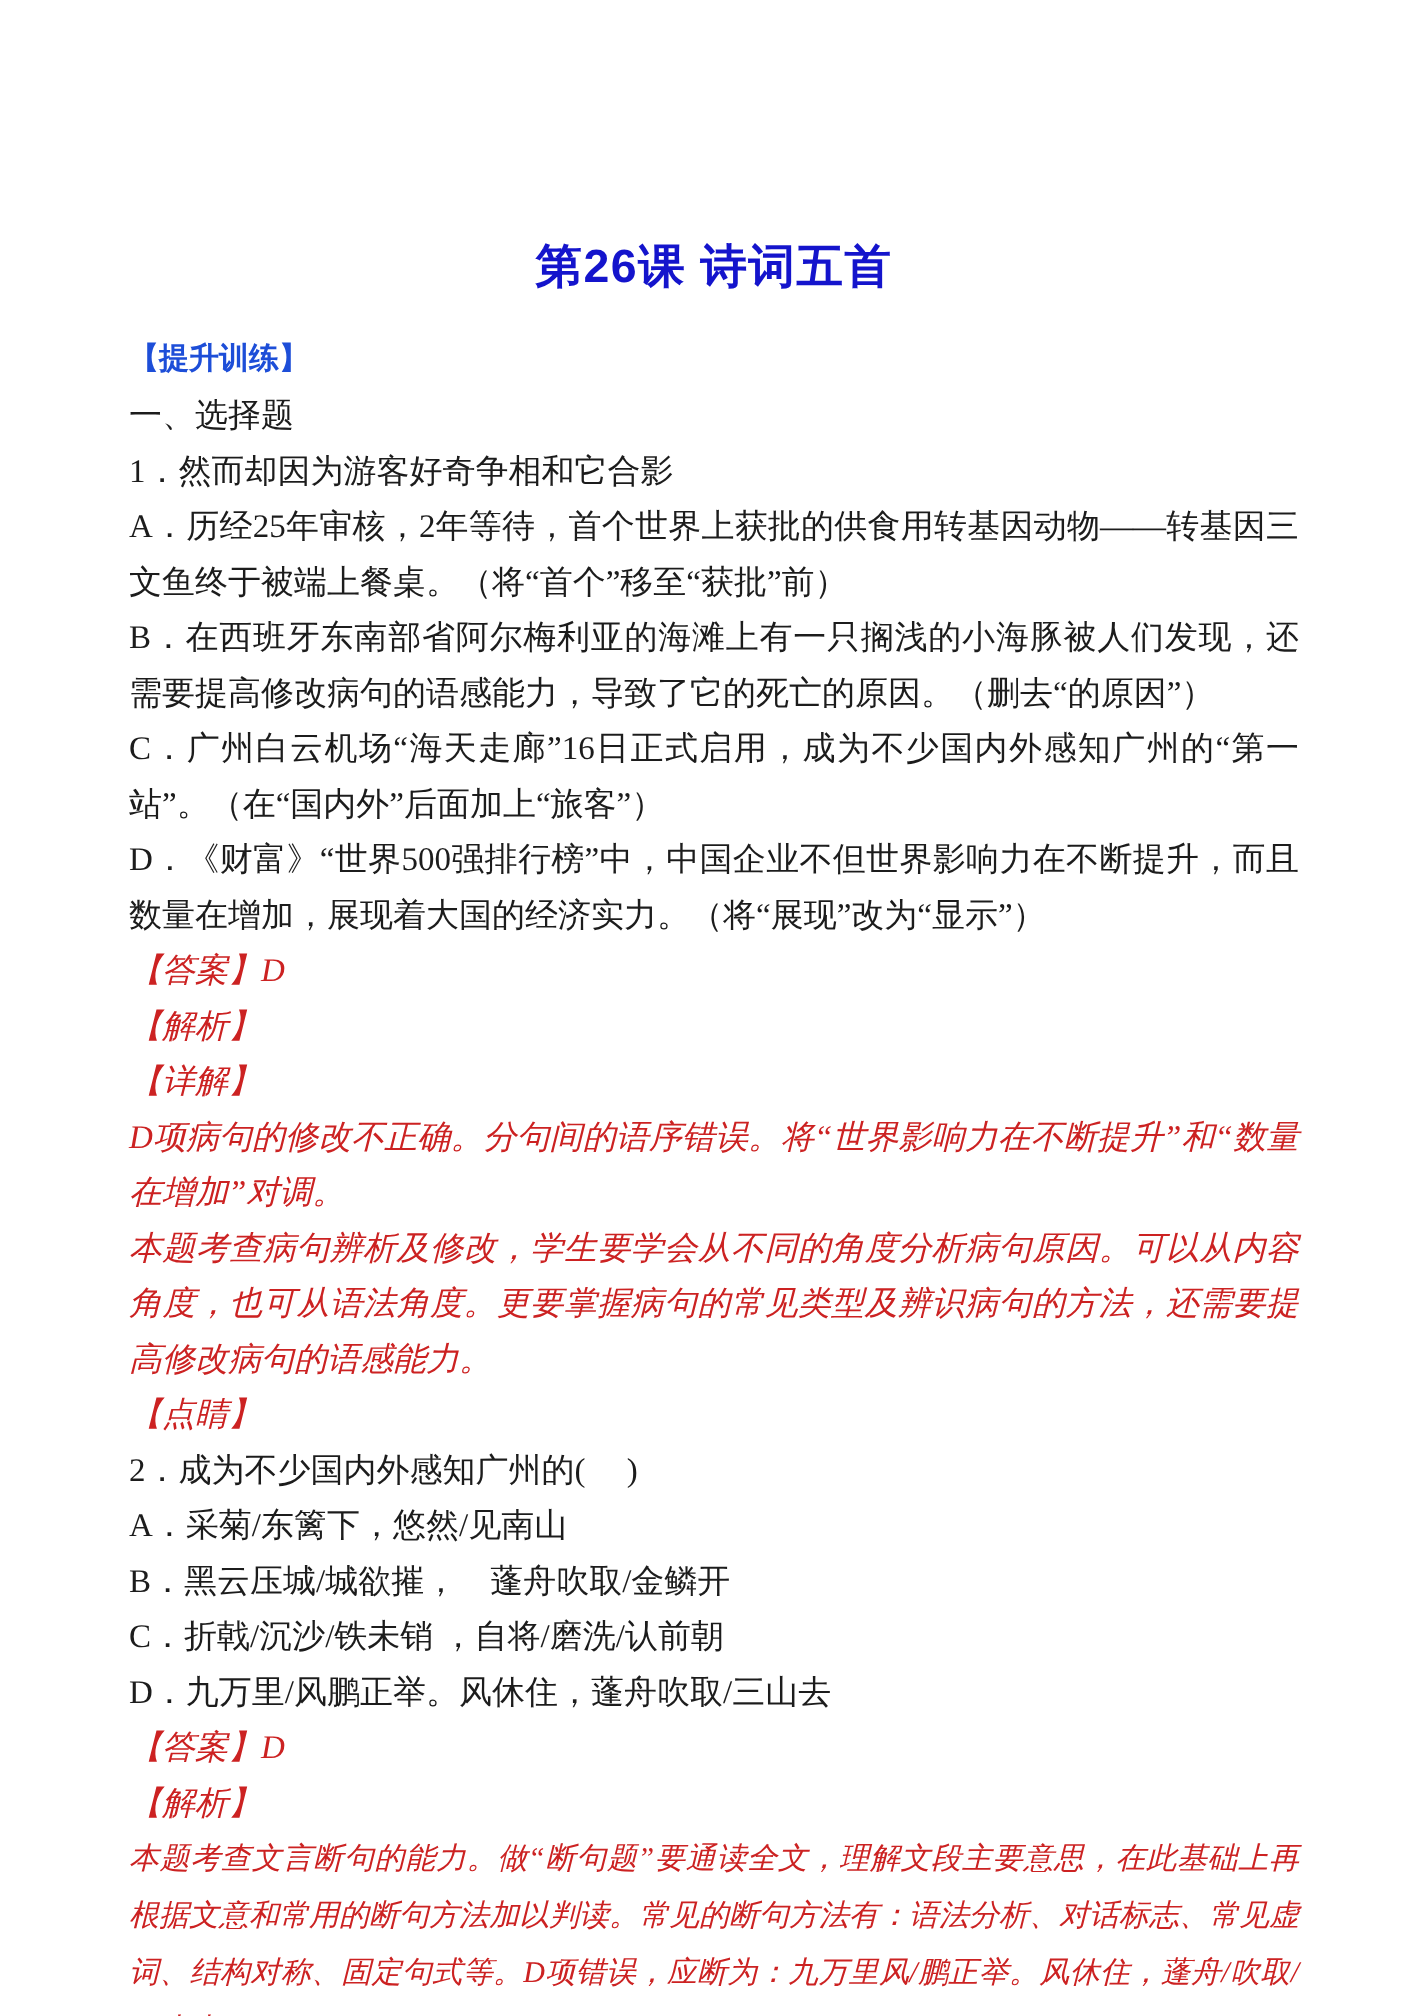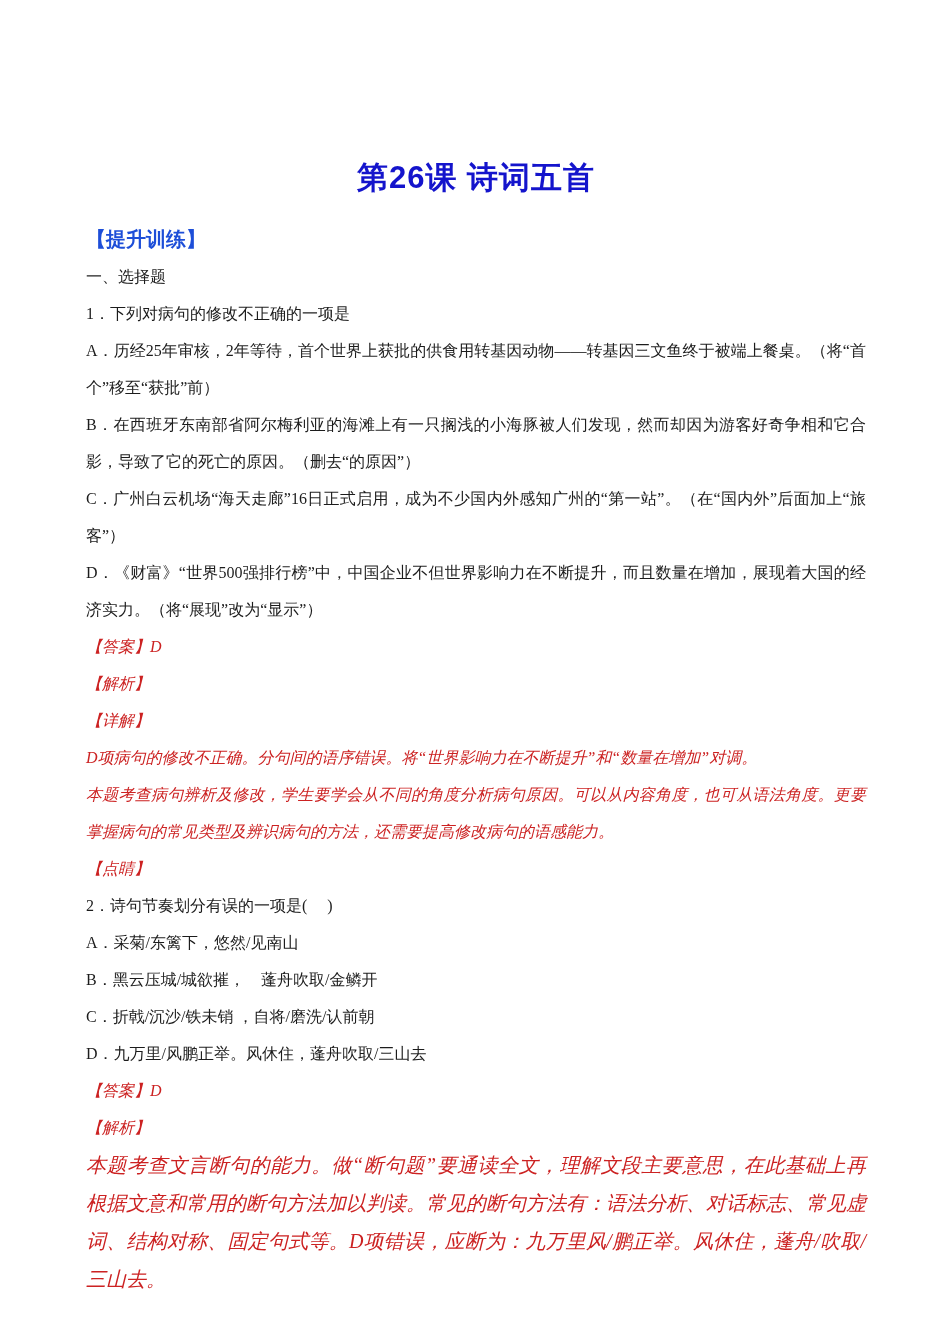--- a/index.html
+++ b/index.html
@@ -26,21 +26,21 @@
     letter-spacing: 1px;
   }
   .hdr {
     font-family: "Liberation Sans", "DejaVu Sans", sans-serif;
     font-weight: 700;
     font-size: 20px;
     line-height: 38px;
     color: #1d4ed8;
   }
   .ln {
-    font-size: 16px;
+    font-size: 22px;
     line-height: 37px;
     text-align: justify;
     text-justify: inter-ideograph;
   }
   .red { color: var(--answer-red, #cc2222); font-style: italic; }
   .big {
     font-size: 20px;
     line-height: 38px;
   }
 </style>
@@ -48,43 +48,43 @@
 <body>
 
 <div class="doc">
 
   <h1 class="title">第26课 诗词五首</h1>
 
   <p class="hdr">【提升训练】</p>
 
   <p class="ln">一、选择题</p>
 
-  <p class="ln"><span>1．</span><span>下列对病句的修改不正确的一项是</span></p>
+  <p class="ln"><span>1．</span><span>然而却因为游客好奇争相和它合影</span></p>
 
   <p class="ln"><span>A．</span><span>历经25年审核，2年等待，首个世界上获批的供食用转基因动物——转基因三文鱼终于被端上餐桌。（将“首个”移至“获批”前）</span></p>
 
-  <p class="ln"><span>B．</span><span>在西班牙东南部省阿尔梅利亚的海滩上有一只搁浅的小海豚被人们发现，然而却因为游客好奇争相和它合影，导致了它的死亡的原因。（删去“的原因”）</span></p>
+  <p class="ln"><span>B．</span><span>在西班牙东南部省阿尔梅利亚的海滩上有一只搁浅的小海豚被人们发现，还需要提高修改病句的语感能力，导致了它的死亡的原因。（删去“的原因”）</span></p>
 
   <p class="ln"><span>C．</span><span>广州白云机场“海天走廊”16日正式启用，成为不少国内外感知广州的“第一站”。（在“国内外”后面加上“旅客”）</span></p>
 
   <p class="ln"><span>D．</span><span>《财富》“世界500强排行榜”中，中国企业不但世界影响力在不断提升，而且数量在增加，展现着大国的经济实力。（将“展现”改为“显示”）</span></p>
 
   <p class="ln red"><span>【答案】</span><span>D</span></p>
 
   <p class="ln red">【解析】</p>
 
   <p class="ln red">【详解】</p>
 
   <p class="ln red">D项病句的修改不正确。分句间的语序错误。将“世界影响力在不断提升”和“数量在增加”对调。</p>
 
   <p class="ln red">本题考查病句辨析及修改，学生要学会从不同的角度分析病句原因。可以从内容角度，也可从语法角度。更要掌握病句的常见类型及辨识病句的方法，还需要提高修改病句的语感能力。</p>
 
   <p class="ln red">【点睛】</p>
 
-  <p class="ln"><span>2．</span><span>诗句节奏划分有误的一项是(　 )</span></p>
+  <p class="ln"><span>2．</span><span>成为不少国内外感知广州的(　 )</span></p>
 
   <p class="ln"><span>A．</span><span>采菊/东篱下，悠然/见南山</span></p>
 
   <p class="ln"><span>B．</span><span>黑云压城/城欲摧，　蓬舟吹取/金鳞开</span></p>
 
   <p class="ln"><span>C．</span><span>折戟/沉沙/铁未销 ，自将/磨洗/认前朝</span></p>
 
   <p class="ln"><span>D．</span><span>九万里/风鹏正举。风休住，蓬舟吹取/三山去</span></p>
 
   <p class="ln red"><span>【答案】</span><span>D</span></p>

